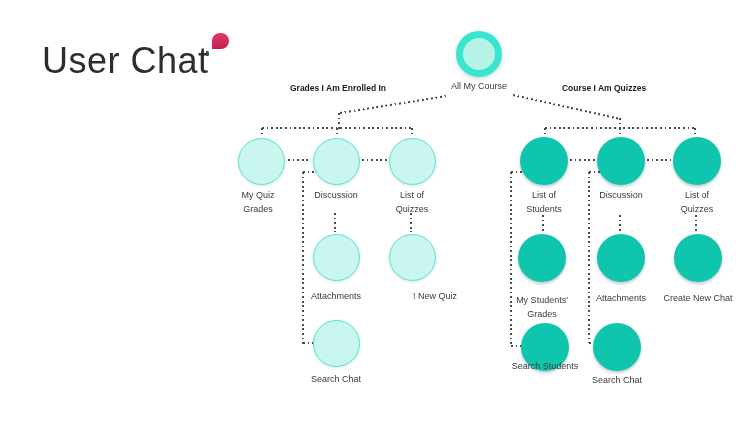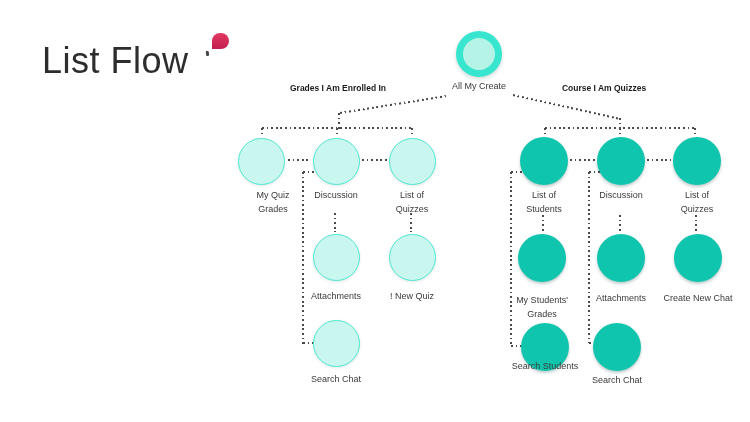--- a/index.html
+++ b/index.html
@@ -56,60 +56,60 @@
     width:2px;
     background:repeating-linear-gradient(180deg,#4a4a4a 0,#4a4a4a 1.8px,transparent 1.8px,transparent 4.6px);
   }
   .diag{transform-origin:0 50%;}
 </style>
 </head>
 <body>
 
 <div>
 
-  <div class="abs title">List Flow</div>
+  <div class="abs title">User Chat</div>
   <div class="abs logo-bubble"></div>
   <div class="abs logo-tail"></div>
 
   <div class="abs c-root" style="left:456px;top:31px;"></div>
-  <div class="abs lbl" style="left:434px;top:79px;">All My Create</div>
+  <div class="abs lbl" style="left:434px;top:79px;">All My Course</div>
 
   <div class="abs hdr" style="left:238px;top:82px;">Grades I Am Enrolled In</div>
   <div class="abs hdr" style="left:504px;top:82px;">Course I Am Quizzes</div>
 
   <div class="abs dot-h diag" style="left:340px;top:112px;width:110px;transform:rotate(-9deg);"></div>
   <div class="abs dot-h diag" style="left:513px;top:94px;width:110px;transform:rotate(12.6deg);"></div>
   <div class="abs dot-v" style="left:338px;top:113px;height:16px;"></div>
   <div class="abs dot-v" style="left:619px;top:118px;height:11px;"></div>
   <div class="abs dot-h" style="left:262px;top:127px;width:151px;"></div>
   <div class="abs dot-h" style="left:545px;top:127px;width:151px;"></div>
   <div class="abs dot-v" style="left:261px;top:128px;height:7px;"></div>
   <div class="abs dot-v" style="left:336px;top:128px;height:7px;"></div>
   <div class="abs dot-v" style="left:411px;top:128px;height:7px;"></div>
   <div class="abs dot-v" style="left:544px;top:128px;height:7px;"></div>
   <div class="abs dot-v" style="left:619px;top:128px;height:7px;"></div>
   <div class="abs dot-v" style="left:694px;top:128px;height:7px;"></div>
 
   <div class="abs c-light" style="left:238px;top:138px;"></div>
   <div class="abs c-light" style="left:313px;top:138px;"></div>
   <div class="abs c-light" style="left:389px;top:138px;"></div>
-  <div class="abs lbl" style="left:228px;top:188px;">My Quiz
+  <div class="abs lbl" style="left:213px;top:188px;">My Quiz
 Grades</div>
   <div class="abs lbl" style="left:291px;top:188px;">Discussion</div>
   <div class="abs lbl" style="left:367px;top:188px;">List of
 Quizzes</div>
   <div class="abs dot-h" style="left:288px;top:159px;width:22px;"></div>
   <div class="abs dot-h" style="left:362px;top:159px;width:25px;"></div>
 
   <div class="abs dot-v" style="left:334px;top:213px;height:19px;"></div>
   <div class="abs dot-v" style="left:410px;top:213px;height:19px;"></div>
   <div class="abs c-light" style="left:313px;top:234px;"></div>
   <div class="abs c-light" style="left:389px;top:234px;"></div>
   <div class="abs lbl" style="left:291px;top:289px;">Attachments</div>
-  <div class="abs lbl" style="left:367px;top:289px;">! New Quiz</div>
+  <div class="abs lbl" style="left:367px;top:289px;text-align:right;">! New Quiz</div>
 
   <div class="abs dot-h" style="left:303px;top:171px;width:13px;"></div>
   <div class="abs dot-v" style="left:302px;top:172px;height:172px;"></div>
   <div class="abs dot-h" style="left:303px;top:342px;width:12px;"></div>
   <div class="abs c-light" style="left:313px;top:320px;"></div>
   <div class="abs lbl" style="left:291px;top:372px;">Search Chat</div>
 
   <div class="abs c-solid" style="left:520px;top:137px;"></div>
   <div class="abs c-solid" style="left:597px;top:137px;"></div>
   <div class="abs c-solid" style="left:673px;top:137px;"></div>

